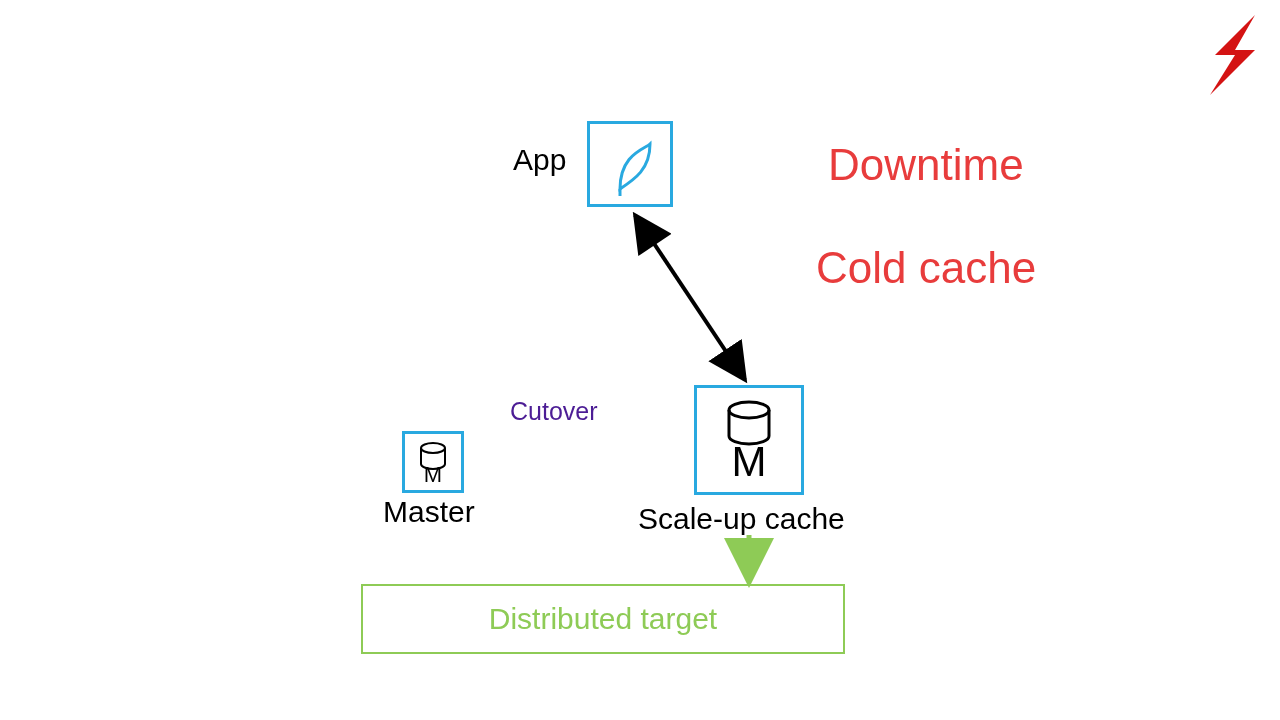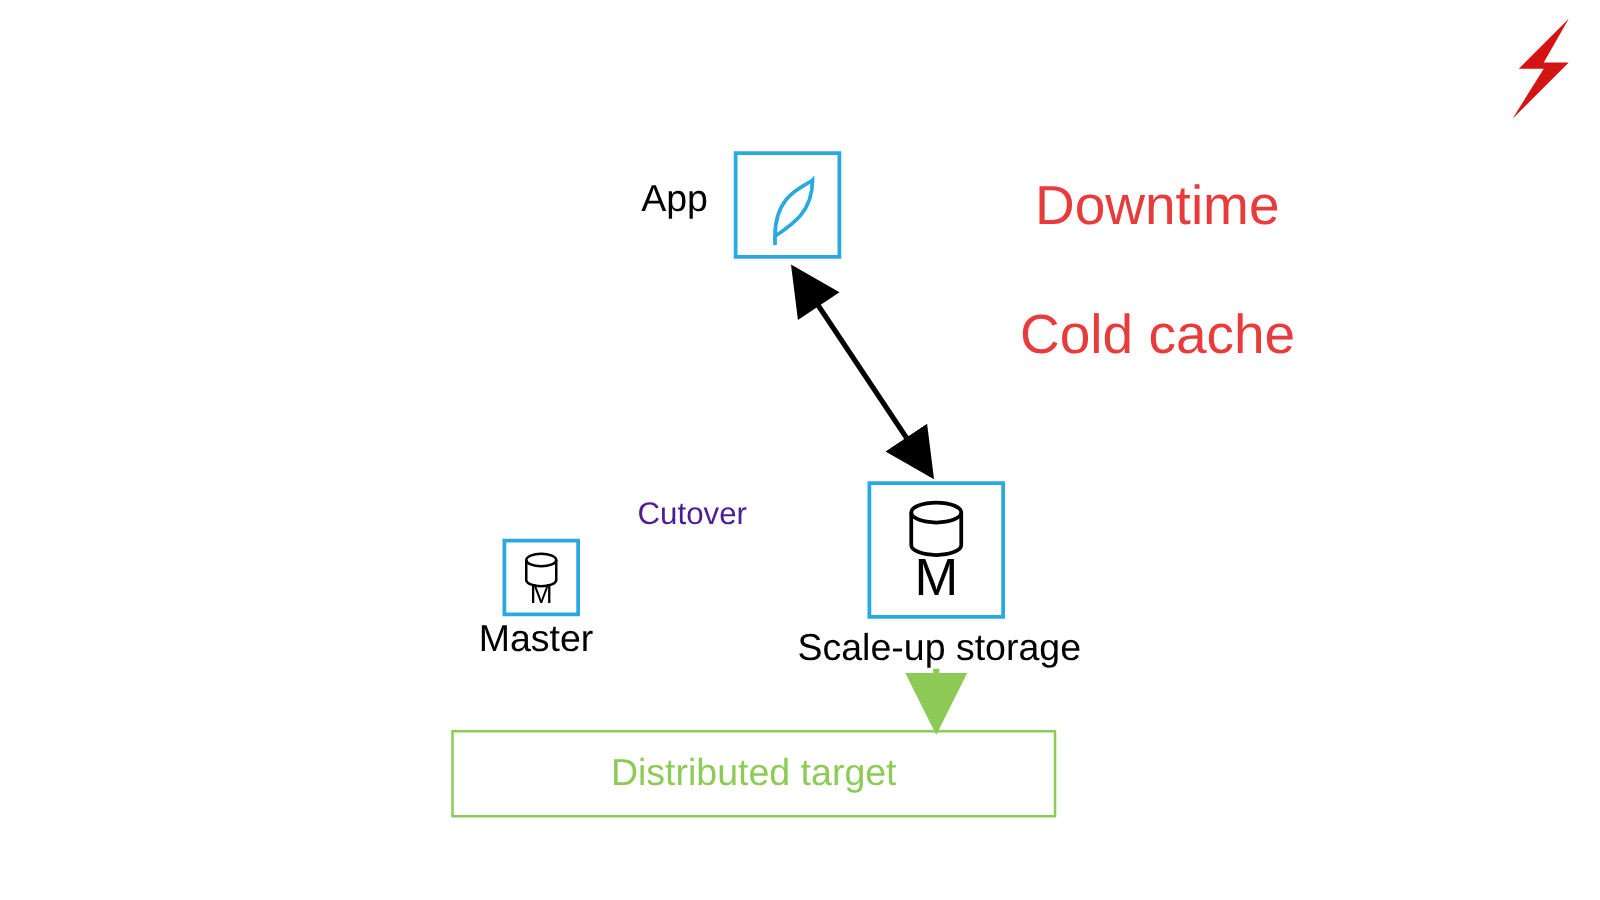--- a/index.html
+++ b/index.html
@@ -39,21 +39,21 @@
   </div>
   <div class="label" style="left:383px;top:495px">Master</div>
 
   <div class="box" style="left:694px;top:385px;width:110px;height:110px">
     <svg width="104" height="104" viewBox="0 0 104 104">
       <ellipse cx="52" cy="22" rx="20" ry="8" fill="none" stroke="#000" stroke-width="3"></ellipse>
       <path d="M32 22 L32 48 A20 8 0 0 0 72 48 L72 22" fill="none" stroke="#000" stroke-width="3"></path>
       <text x="52" y="88" text-anchor="middle" font-size="42" class="db-m">M</text>
     </svg>
   </div>
-  <div class="label" style="left:638px;top:502px">Scale-up storage</div>
+  <div class="label" style="left:638px;top:502px">Scale-up cache</div>
 
   <div class="big-red" style="left:828px;top:140px">Downtime</div>
   <div class="big-red" style="left:816px;top:243px">Cold cache</div>
 
   <div class="storage-box" style="left:361px;top:584px;width:484px;height:70px">
     <span>Distributed target</span>
   </div>
 
   <svg class="overlay">
     <defs>

